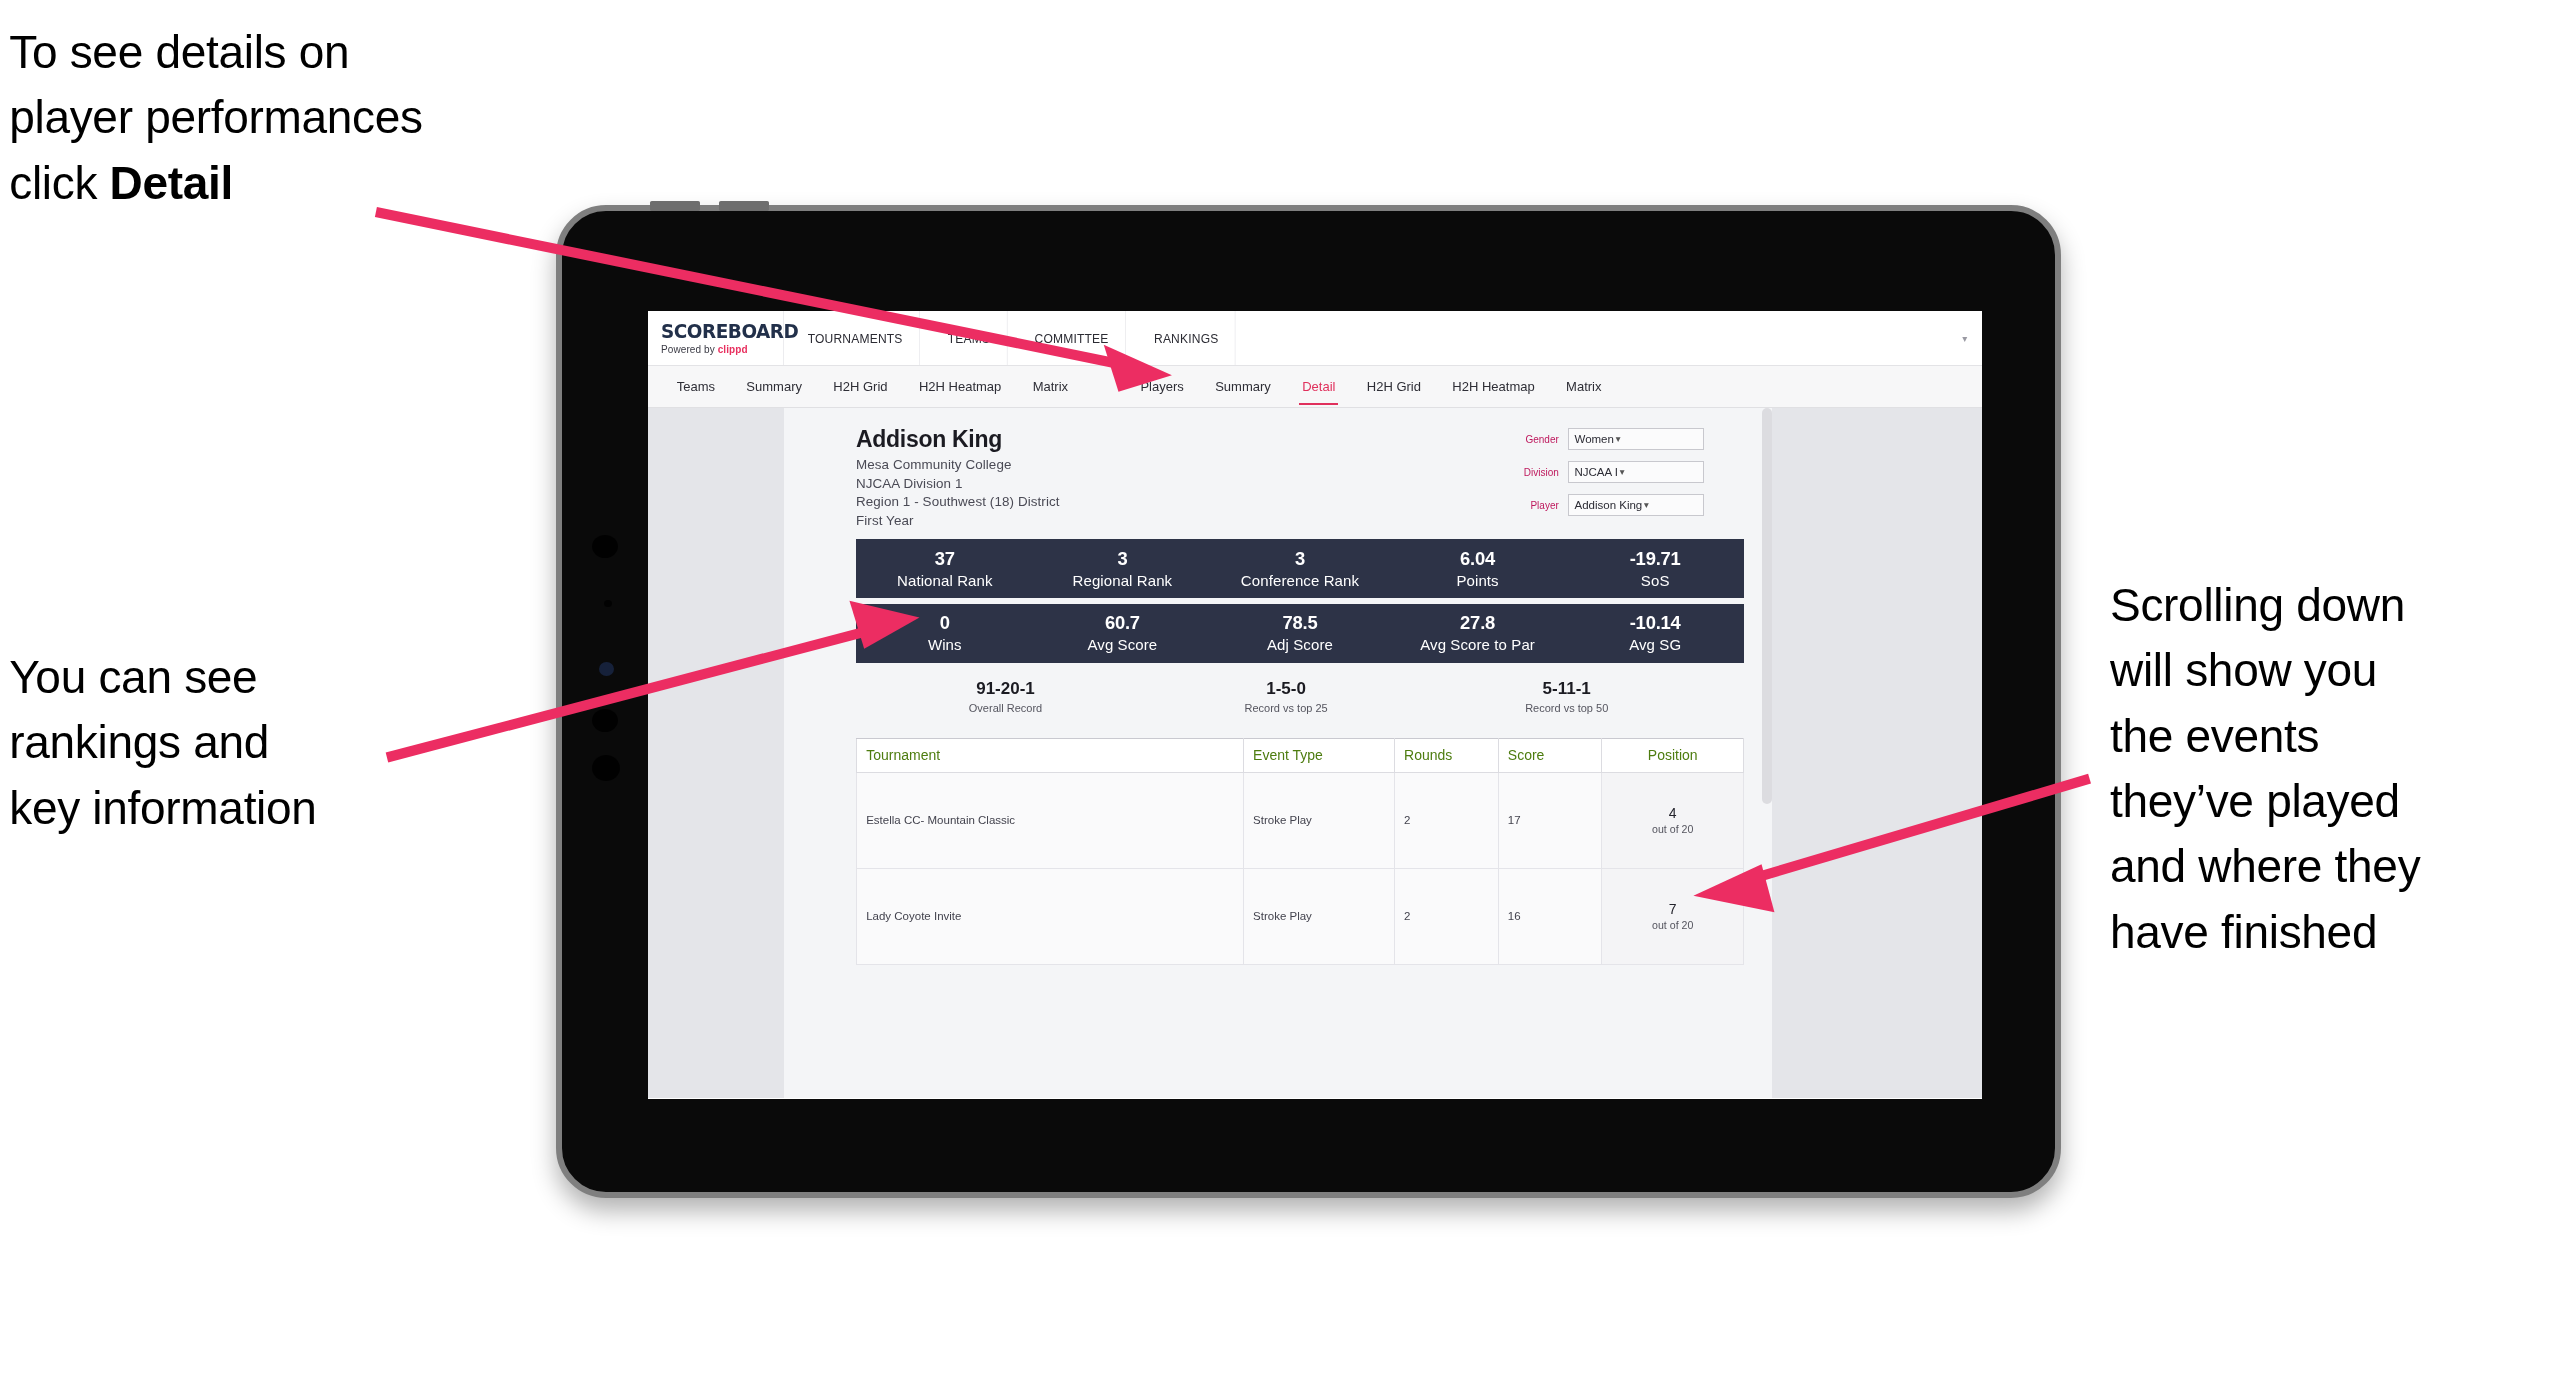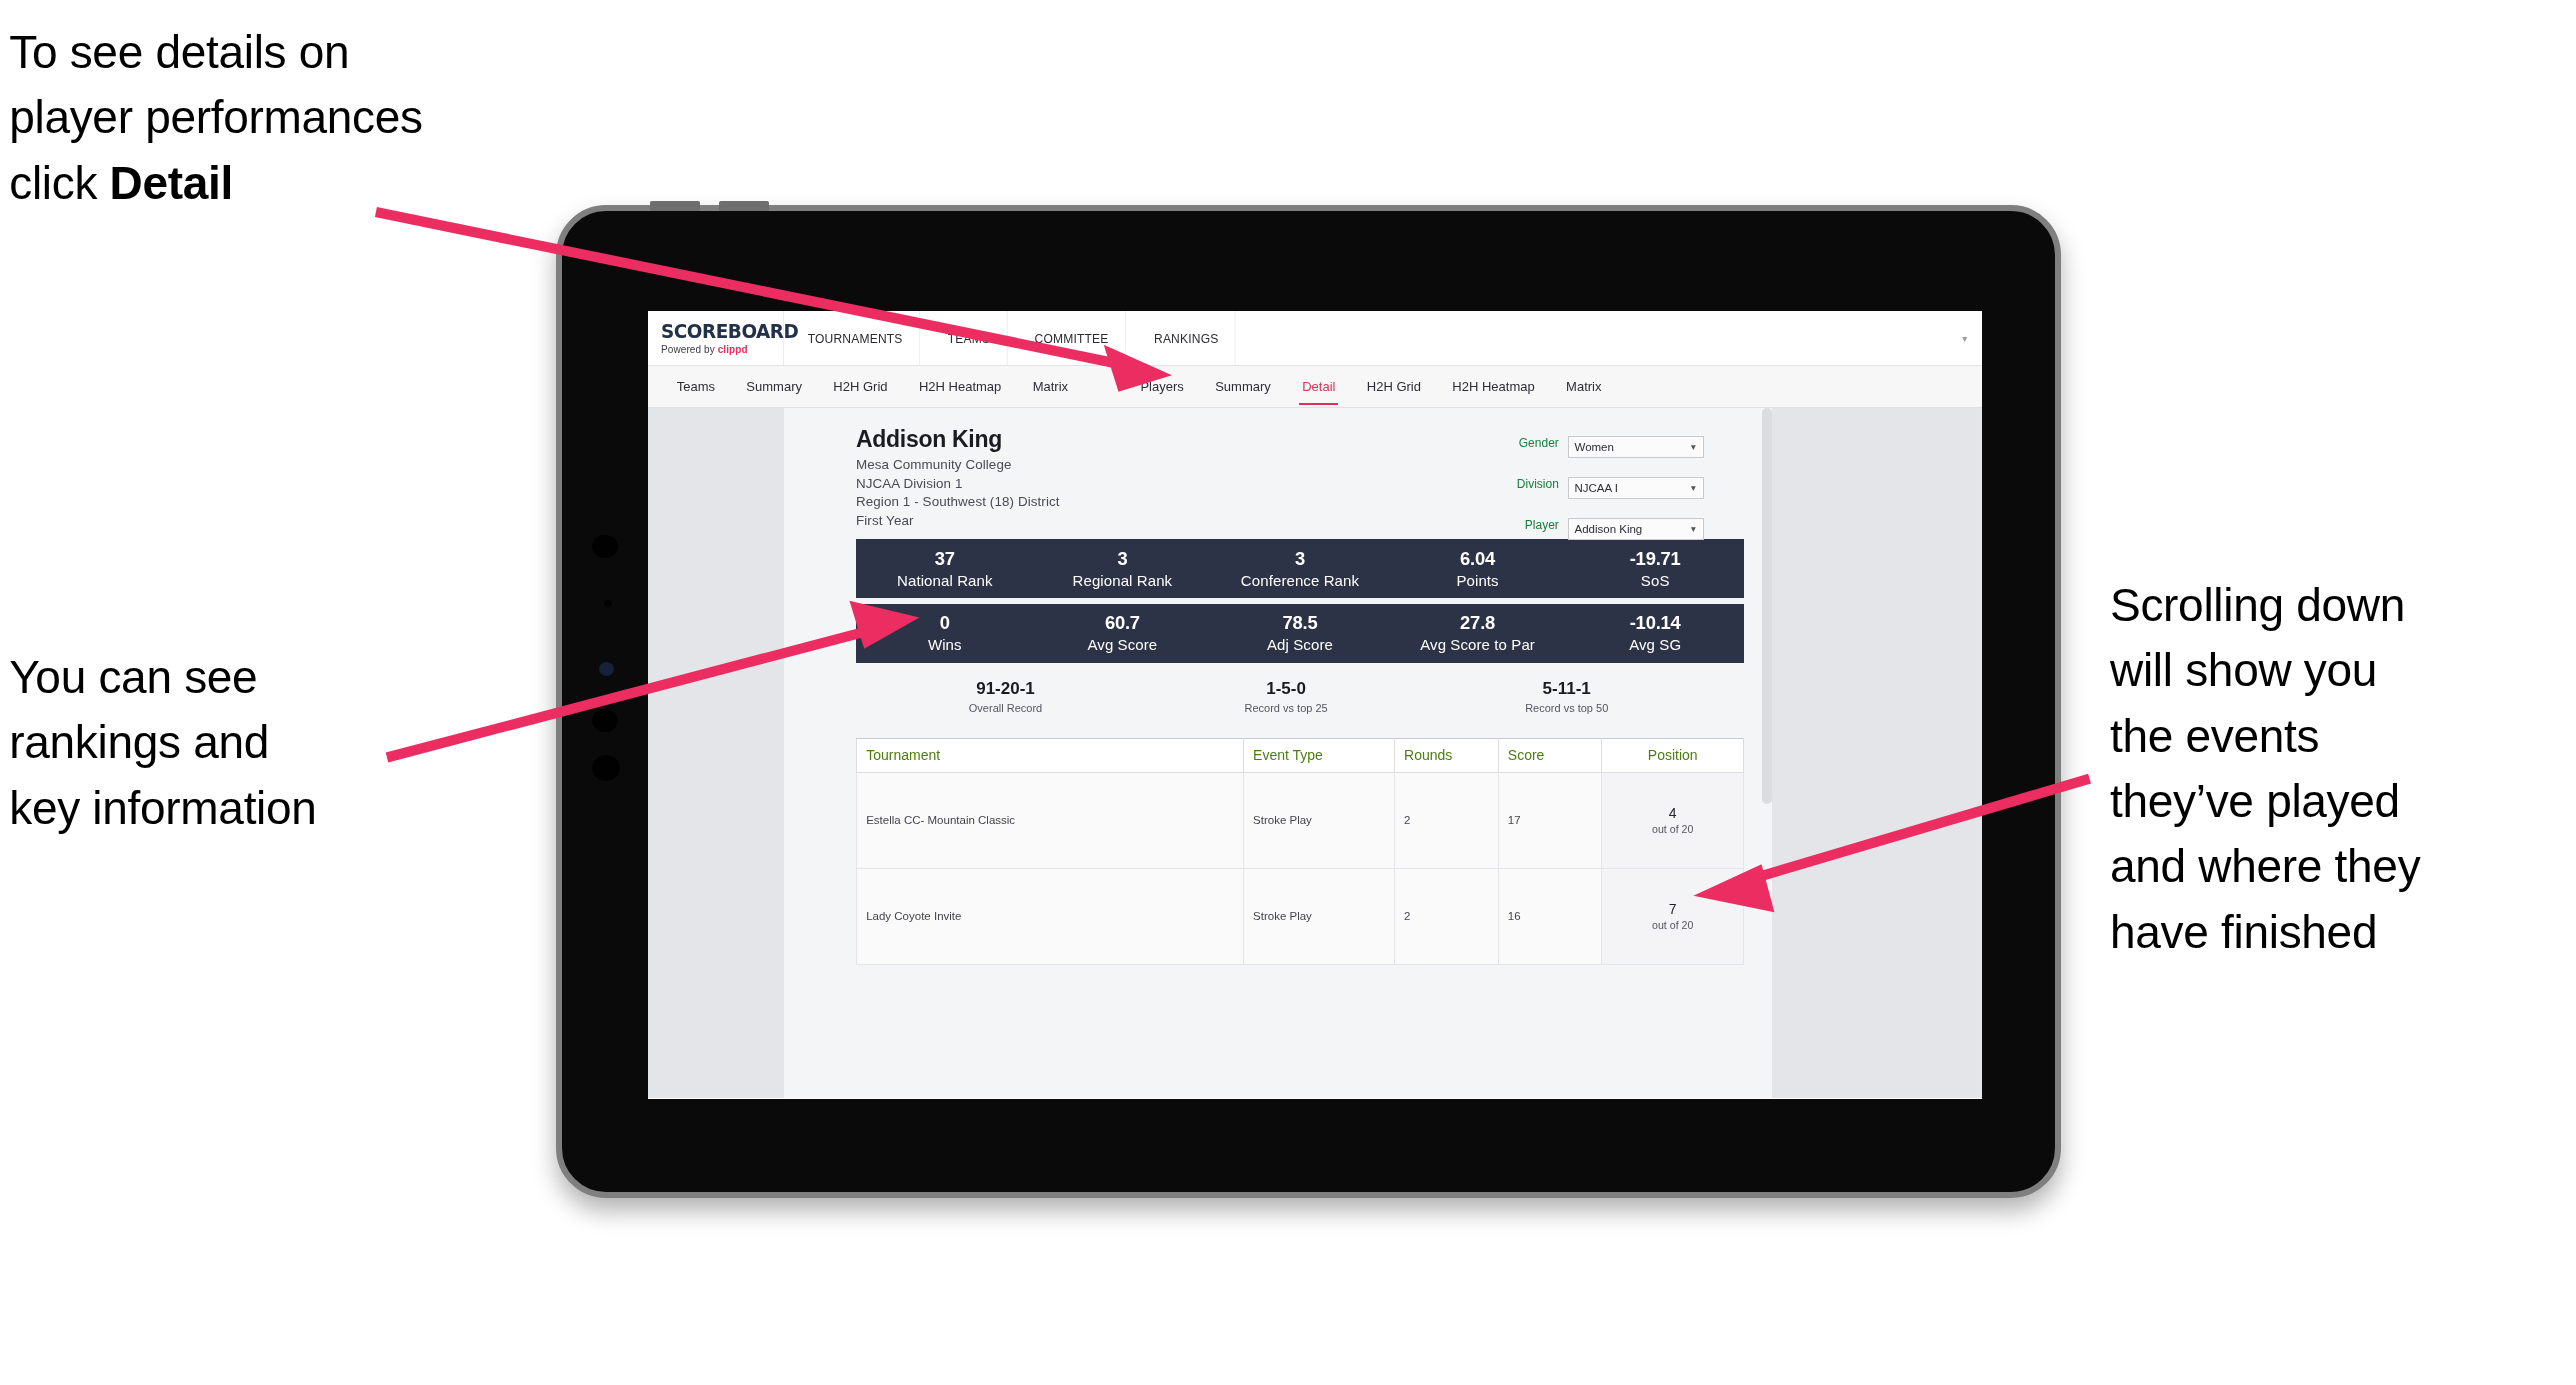--- a/index.html
+++ b/index.html
@@ -111,25 +111,25 @@
   }
 
   #inner { padding: 18.4px 28px 0 72px; position: relative; }
 
   #plyname { font-size: 23px; font-weight: 700; color: #1b1b22; letter-spacing:-0.3px;}
   .plyline { font-size: 13.4px; color: #4a4a55; margin-top: 3.7px; letter-spacing:0.1px;}
 
   
   #filters { position: absolute; right: 68px; top: 20px; }
   .frow { display: flex; align-items: center; margin-bottom: 11px; }
-  .flabel { font-size: 12px; color: #15803d; width: 70px; text-align: right; padding-right: 9.2px;}
+  .flabel { font-size: 10px; color: #be185d; width: 70px; text-align: right; padding-right: 9.2px;}
   .fsel {
     width: 136px; height: 22px; background: #fbfbfc; border: 0.9px solid #c8c8ce;
     font-size: 11.5px; color: #2c2c35; display:flex; align-items:center;
-    padding: 0 5.5px; justify-content: space-between; margin-top: 8px;
+    padding: 0 5.5px; 
   }
   .fcaret { font-size: 8.3px; color: #555; }
 
   
   .band {
     background: #2d3347; display: flex; margin-top: 11px;
     height: 59px; align-items: center;
   }
   .band.second { margin-top: 5.5px; }
   .cell { flex: 1; text-align: center; color: #fff; }

